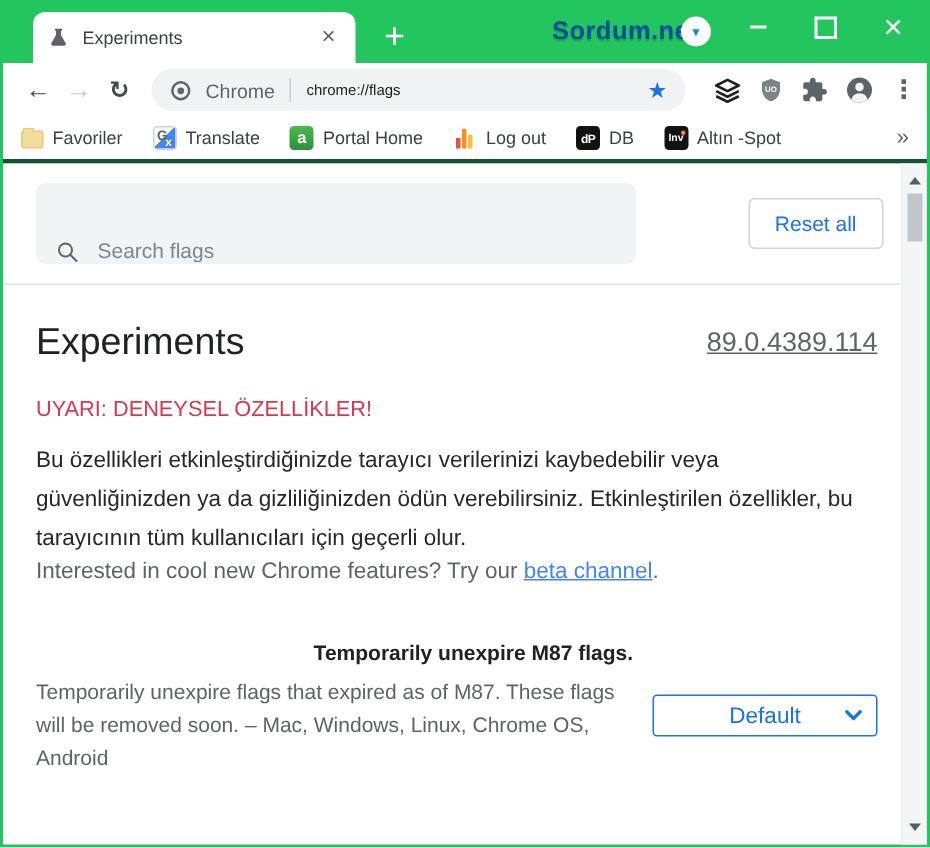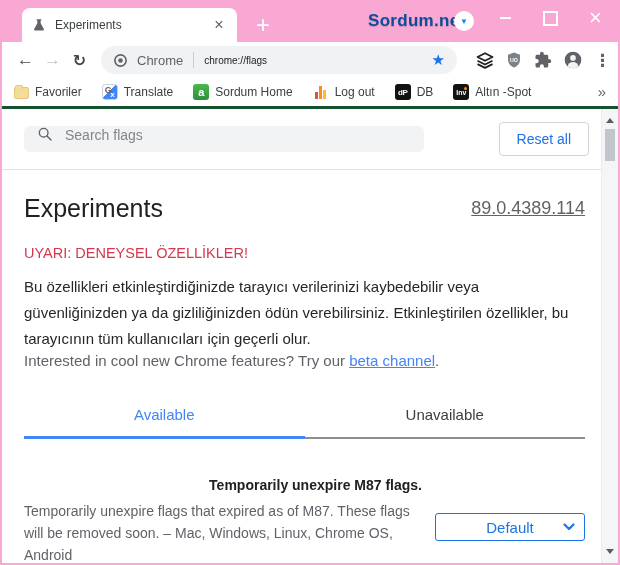--- a/index.html
+++ b/index.html
@@ -2,21 +2,21 @@
 <html><head>
 <meta charset="utf-8">
 <style>
   * { box-sizing: border-box; }
   html,body { margin:0; padding:0; }
   body {
     width:620px; height:565px; overflow:hidden;
     font-family:"Liberation Sans","DejaVu Sans",sans-serif;
     background:#fff;
   }
-  .window { width:620px; height:565px; background:#f9a8d4; padding:0 2px 2px 2px; position:relative; }
+  .window { width:620px; height:565px; background:#22c55e; padding:0 2px 2px 2px; position:relative; }
 
   
   .titlebar { height:42px; position:relative; }
   .browser-tab {
     position:absolute; left:20px; top:8px; width:215px; height:34px;
     background:#fff; border-radius:8px 8px 0 0;
     display:flex; align-items:center; padding:0 10px;
   }
   .tab-favicon { width:14px; height:14px; flex:0 0 auto; }
   .tab-title { font-size:12px; color:#3c4043; margin-left:9px; flex:1; white-space:nowrap; overflow:hidden; }
@@ -83,22 +83,22 @@
   .ico-inv { background:#121212; display:flex; align-items:center; justify-content:center; }
   .ico-inv::before { content:"Inv"; color:#fff; font-size:7px; font-weight:700; }
   .ico-inv::after { content:""; position:absolute; top:3px; right:2px; width:3px; height:3px; border-radius:50%; background:#f98c1e; }
   .bm-overflow { margin-left:auto; }
   .bm-overflow::before { content:"»"; font-size:15px; color:#5f6368; }
 
   
   .content { position:relative; background:#fff; height:454px; }
   .search-section { display:flex; align-items:center; padding:13px 12px 13px 22px;
     border-bottom:1px solid #e2e2e2; margin-right:17px; }
-  .search-box { width:400px; height:26px; background:#f1f3f4; border-radius:6px;
-    display:flex; align-items:flex-start; padding:0 13px; }
+  .search-box { width:400px; height:54px; background:#f1f3f4; border-radius:6px;
+    display:flex; align-items:flex-end; padding:0 13px; }
   .search-input { flex:1; border:none; background:transparent; outline:none;
     font-size:14px; color:#202124; margin-left:10px; font-family:inherit; }
   .search-input::placeholder { color:#80868b; }
   .reset-btn { margin-left:auto; background:#fff; border:1px solid #d1d5d9; border-radius:4px;
     color:#1a73e8; font-size:14px; font-weight:500; padding:8px 17px; font-family:inherit; cursor:pointer; }
 
   .main { padding:0 16px 0 22px; margin-right:17px; }
   .header-row { display:flex; align-items:center; margin-top:24px; }
   .page-title { font-size:25px; font-weight:400; color:#202124; margin:0; }
   .version { margin-left:auto; font-size:18px; color:#5f6368;text-decoration:underline; }
@@ -204,21 +204,21 @@
     <div class="bm">
       <span class="bm-ico ico-folder"></span>
       <span class="bm-label">Favoriler</span>
     </div>
     <div class="bm">
       <span class="bm-ico ico-translate"></span>
       <span class="bm-label">Translate</span>
     </div>
     <div class="bm">
       <span class="bm-ico ico-portal"></span>
-      <span class="bm-label">Sordum Home</span>
+      <span class="bm-label">Portal Home</span>
     </div>
     <div class="bm">
       <span class="bm-ico ico-logout">
         <span class="bar b1"></span>
           <span class="bar b2"></span>
           <span class="bar b3"></span>
       </span>
       <span class="bm-label">Log out</span>
     </div>
     <div class="bm">
@@ -250,24 +250,20 @@
         <h1 class="page-title">Experiments</h1>
         <span class="version">89.0.4389.114</span>
       </div>
 
       <div class="warning">UYARI: DENEYSEL ÖZELLİKLER!</div>
 
       <div class="intro">Bu özellikleri etkinleştirdiğinizde tarayıcı verilerinizi kaybedebilir veya güvenliğinizden ya da gizliliğinizden ödün verebilirsiniz. Etkinleştirilen özellikler, bu tarayıcının tüm kullanıcıları için geçerli olur.</div>
 
       <div class="promo"><span>Interested in cool new Chrome features? Try our </span><a class="promo-link">beta channel</a><span>.</span></div>
 
-      <div class="tabs-row">
-        <div class="ftab ftab-available">Available</div>
-        <div class="ftab ftab-unavailable">Unavailable</div>
-      </div>
 
       <div class="flag-entry">
         <div class="flag-info">
           <div class="flag-name">Temporarily unexpire M87 flags.</div>
           <div class="flag-desc">Temporarily unexpire flags that expired as of M87. These flags will be removed soon. – Mac, Windows, Linux, Chrome OS, Android</div>
 
         </div>
         <div class="flag-select-wrap">
           <div class="flag-select">
             <span class="select-value">Default</span>

